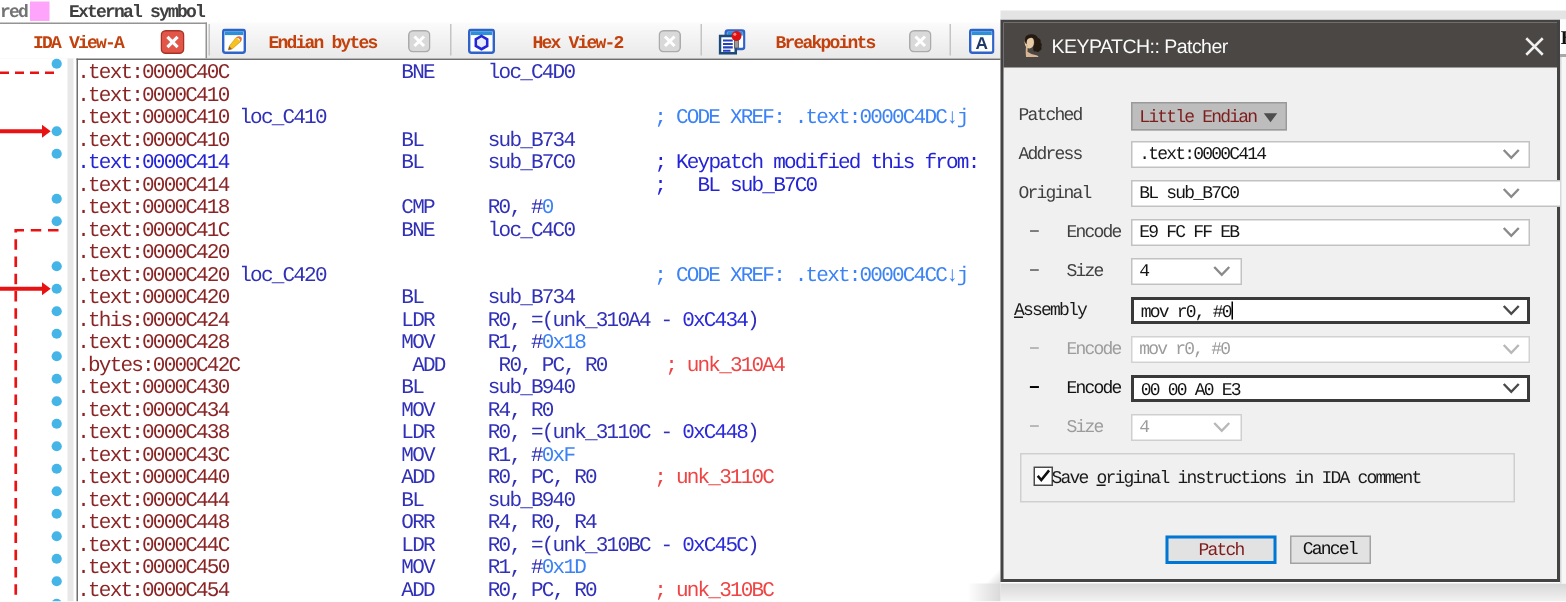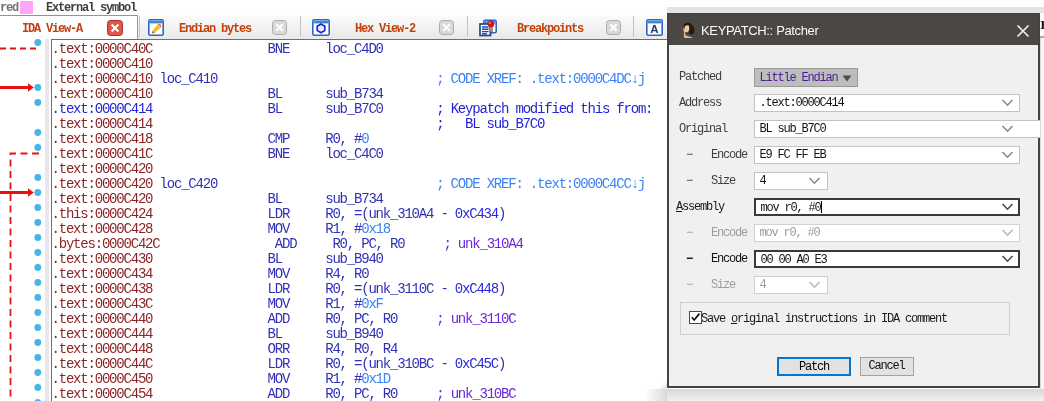--- a/index.html
+++ b/index.html
@@ -1,19 +1,19 @@
 <!DOCTYPE html>
 <html><head><meta charset="utf-8"><style>
 html,body{margin:0;padding:0}
 body{width:1044px;height:401px;position:relative;overflow:hidden;background:#fff;font-family:"Liberation Mono",monospace}
 .abs{position:absolute}
 .mono12{font:bold 12px/15px "Liberation Mono",monospace;letter-spacing:-1.2px;color:#3f3f3f;white-space:pre}
 #listing{left:51.5px;top:42px;margin:0;font:14px/15px "Liberation Mono",monospace;letter-spacing:-1.2px;color:#1a1a1a;white-space:pre}
 #listing .a{color:#8b2525} #listing .b{color:#3030b8} #listing .p{color:#2424d6}
-#listing .g{color:#3b82f6} #listing .n{color:#2a2ada} #listing .c{color:#6d28d9}
+#listing .g{color:#3b82f6} #listing .n{color:#2a2ada} #listing .c{color:#ef4444}
 .tabtxt{font:bold 12px "Liberation Mono",monospace;letter-spacing:-1.2px;color:#c2410c;white-space:pre}
 .combo{position:absolute;box-sizing:border-box;height:18px;background:#fff;border:1px solid #c2c2c2;font:12px/15px "Liberation Mono",monospace;letter-spacing:-1.2px;color:#141414;padding:1px 0 0 5px;white-space:pre}
 .lbl{position:absolute;font:12px "Liberation Mono",monospace;letter-spacing:-1.2px;color:#3f3f3f;white-space:pre}
 .chev{position:absolute}
 svg{display:block}
 </style></head>
 <body>
 
 <div class="abs mono12" style="left:0;top:1px;color:#737373">red</div>
 <div class="abs" style="left:20px;top:1px;width:13px;height:13px;background:#ffa4fb"></div>
@@ -154,21 +154,21 @@
       <path d="M3.2 6.5 Q2.8 2.2 7 1.8 Q11 1.5 11.8 4.2 Q14.2 4.8 13.8 7.5 Q15 8.2 14.2 10.2 Q15 12 13.2 12.8 Q12 14.2 10.5 13.2 Q9 13.8 8.8 12 Q8.5 10.5 9.5 8.5 Q9.8 5.2 8.8 4.5 Q7.5 3.8 5.5 4.8 Q4.2 5.5 4.5 8.5 Q3.5 8 3.2 6.5 Z" fill="#241a12"></path>
       <path d="M4.6 9.8 Q4.2 8.2 4.8 8.8 L5 10.5 Z" fill="#c89878"></path>
     </svg>
   </div>
 <div class="abs" style="left:701px;top:23px;font:13px 'Liberation Sans',sans-serif;letter-spacing:-0.35px;color:#fbfbfb">KEYPATCH:: Patcher</div>
 <svg class="abs" style="left:1016px;top:24px" width="14" height="14" viewBox="0 0 14 14">
     <path d="M1.5 1.5 L12.5 12.5 M12.5 1.5 L1.5 12.5" stroke="#f0f0f0" stroke-width="1.7"></path>
   </svg>
 
 <div class="lbl" style="left:679px;top:70px">Patched</div>
-<div class="combo" style="left:753.5px;top:68px;width:104px;height:19px;background:#bdbdbd;border-color:#9a9a9a;color:#4c1d95;padding-top:2px">Little Endian</div>
+<div class="combo" style="left:753.5px;top:68px;width:104px;height:19px;background:#bdbdbd;border-color:#9a9a9a;color:#7f1d1d;padding-top:2px">Little Endian</div>
 <div class="abs" style="left:842px;top:74.5px">
     <svg width="10" height="7" viewBox="0 0 10 7">
       <path d="M0.5 0.5 H9.5 L5 6.5 Z" fill="#4d4d4d"></path>
     </svg>
   </div>
 
 <div class="lbl" style="left:679px;top:96px">Address</div>
 <div class="combo" style="left:753.5px;top:94px;width:266px">.text:0000C414</div>
 <div class="chev" style="left:1001px;top:99px">
     <svg width="13" height="8" viewBox="0 0 13 8">
@@ -237,19 +237,19 @@
     </svg>
   </div>
 
 <div class="abs" style="left:680px;top:302px;width:330px;height:33px;border:1px solid #cfcfcf;box-sizing:border-box"></div>
 <div class="abs" style="left:688.5px;top:310.5px;width:13.5px;height:13.5px;background:#fff;border:1.5px solid #4a4a4a;box-sizing:border-box"></div>
 <svg class="abs" style="left:690px;top:312px" width="11" height="11" viewBox="0 0 11 11">
     <path d="M1.8 5.2 L4.2 8 L9.4 1.6" stroke="#111" stroke-width="1.7" fill="none"></path>
   </svg>
 <div class="lbl" style="left:701px;top:312px;color:#1a1a1a">Save <u>o</u>riginal instructions in IDA comment</div>
 
-<div class="abs" style="left:777px;top:356.5px;width:74px;height:19.5px;background:#e2e2e2;border:2px solid #0077d4;box-sizing:border-box;text-align:center;font:12px/15px 'Liberation Mono',monospace;letter-spacing:-1.2px;color:#000000;padding-top:1px">Patch</div>
+<div class="abs" style="left:777px;top:356.5px;width:74px;height:19.5px;background:#e2e2e2;border:2px solid #0077d4;box-sizing:border-box;text-align:center;font:12px/15px 'Liberation Mono',monospace;letter-spacing:-1.2px;color:#7f1d1d;padding-top:1px">Patch</div>
 <div class="abs" style="left:859.5px;top:356.5px;width:54px;height:19.5px;background:#e2e2e2;border:1px solid #a2a2a2;box-sizing:border-box;text-align:center;font:12px/16px 'Liberation Mono',monospace;letter-spacing:-1.2px;color:#111">Cancel</div>
 <div class="abs" style="left:1040px;top:13px;width:4px;height:23px;background:#fdfdfd"></div>
 <div class="abs" style="left:1040px;top:36px;width:4px;height:1.5px;background:#a8a8a8"></div>
 <div class="abs" style="left:1040px;top:37.5px;width:4px;height:351px;background:#f7f7f7;border-left:1px solid #d8d8d8;box-sizing:border-box"></div>
 <div class="abs" style="left:1040.5px;top:17px;font:bold 13px 'Liberation Serif',serif;color:#111">B</div>
 <div class="abs" style="left:645px;top:388.5px;width:22px;height:12.5px;background:linear-gradient(to left,#d9d9d9,rgba(255,255,255,0))"></div>
 <div class="abs" style="left:658px;top:375px;width:9px;height:13.5px;background:linear-gradient(135deg,rgba(120,120,120,0) 55%,rgba(120,120,120,0.25))"></div>
 </body></html>

